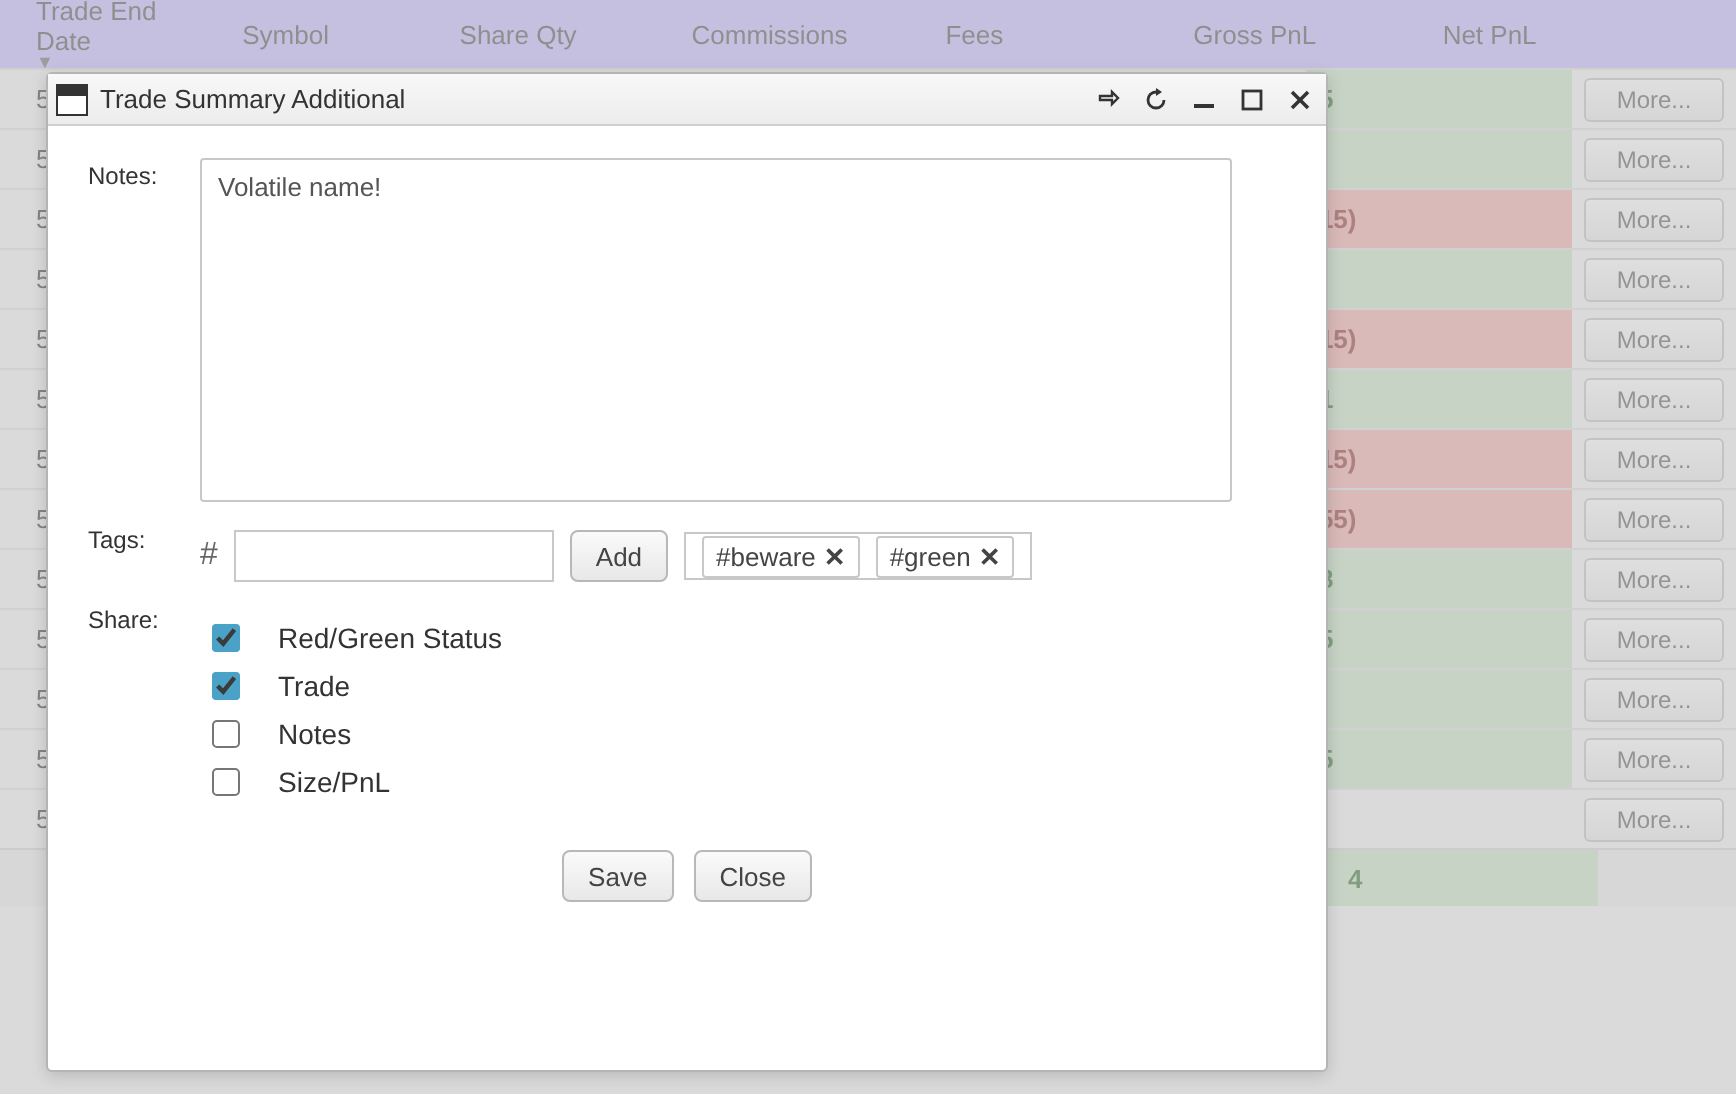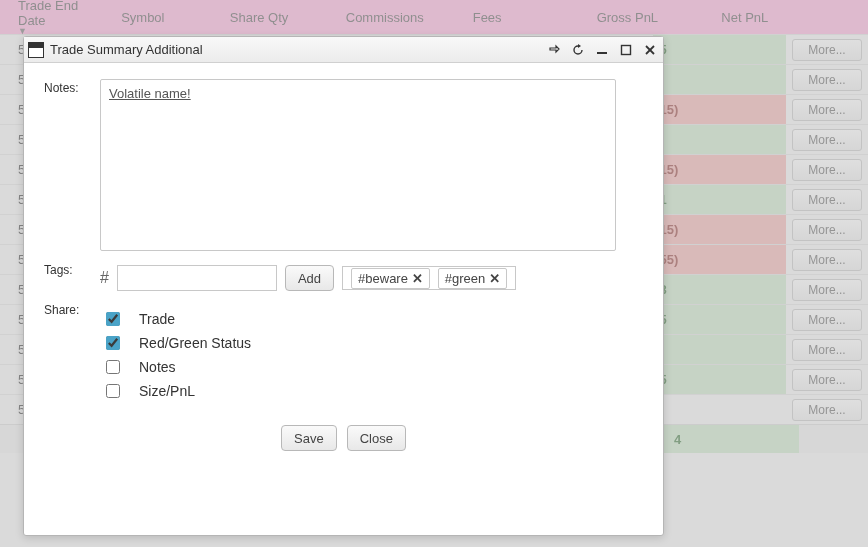--- a/index.html
+++ b/index.html
@@ -24,21 +24,21 @@
   .table-wrap {
     position: absolute;
     left: 0; top: 0;
     width: 868px;
   }
   .thead {
     display: flex;
     align-items: center;
     height: 34px;
     padding-left: 12px;
-    background: #f9a8d4;
+    background: #c4b5fd;
     color: #4a4a4a;
     font-size: 13px;
     gap: 16px;
   }
   .thead .col { padding: 0 6px; }
   .thead .sort-arrow {
     font-size: 9px;
     display:block;
     margin-top:-2px;
     color:#666;
@@ -160,21 +160,20 @@
   .notes-area {
     width: 516px;
     height: 172px;
     border: 1px solid #c8c8c8;
     border-radius: 2px;
     resize: none;
     padding: 6px 8px;
     font-family: inherit;
     font-size: 13px;
     color:#555;
-    text-decoration:underline;
   }
   .tags-row {
     display:flex;
     align-items:center;
     gap: 8px;
     margin-top: 4px;
   }
   .tags-hash {
     font-size: 16px;
     color:#666;
@@ -492,25 +491,25 @@
             </span>
           </div>
       </div>
     </div>
 
     <div class="form-row">
       <div class="form-label">Share:</div>
       <div class="share-list" id="share-list">
           <div class="share-item">
             <input type="checkbox" checked="" style="">
-            <label>Trade</label>
+            <label>Red/Green Status</label>
           </div>
           <div class="share-item">
             <input type="checkbox" checked="" style="">
-            <label>Red/Green Status</label>
+            <label>Trade</label>
           </div>
           <div class="share-item">
             <input type="checkbox" style="">
             <label>Notes</label>
           </div>
           <div class="share-item">
             <input type="checkbox" style="">
             <label>Size/PnL</label>
           </div>
         </div>

